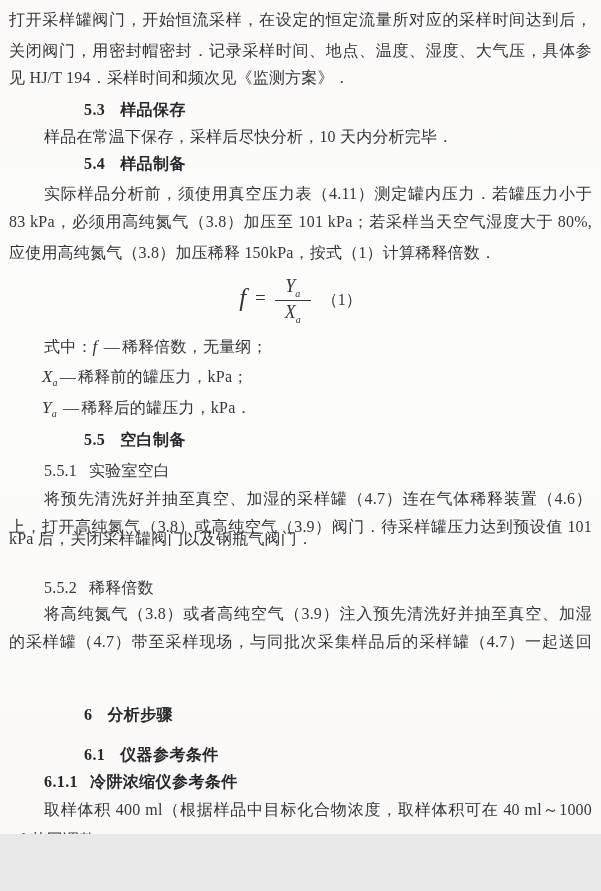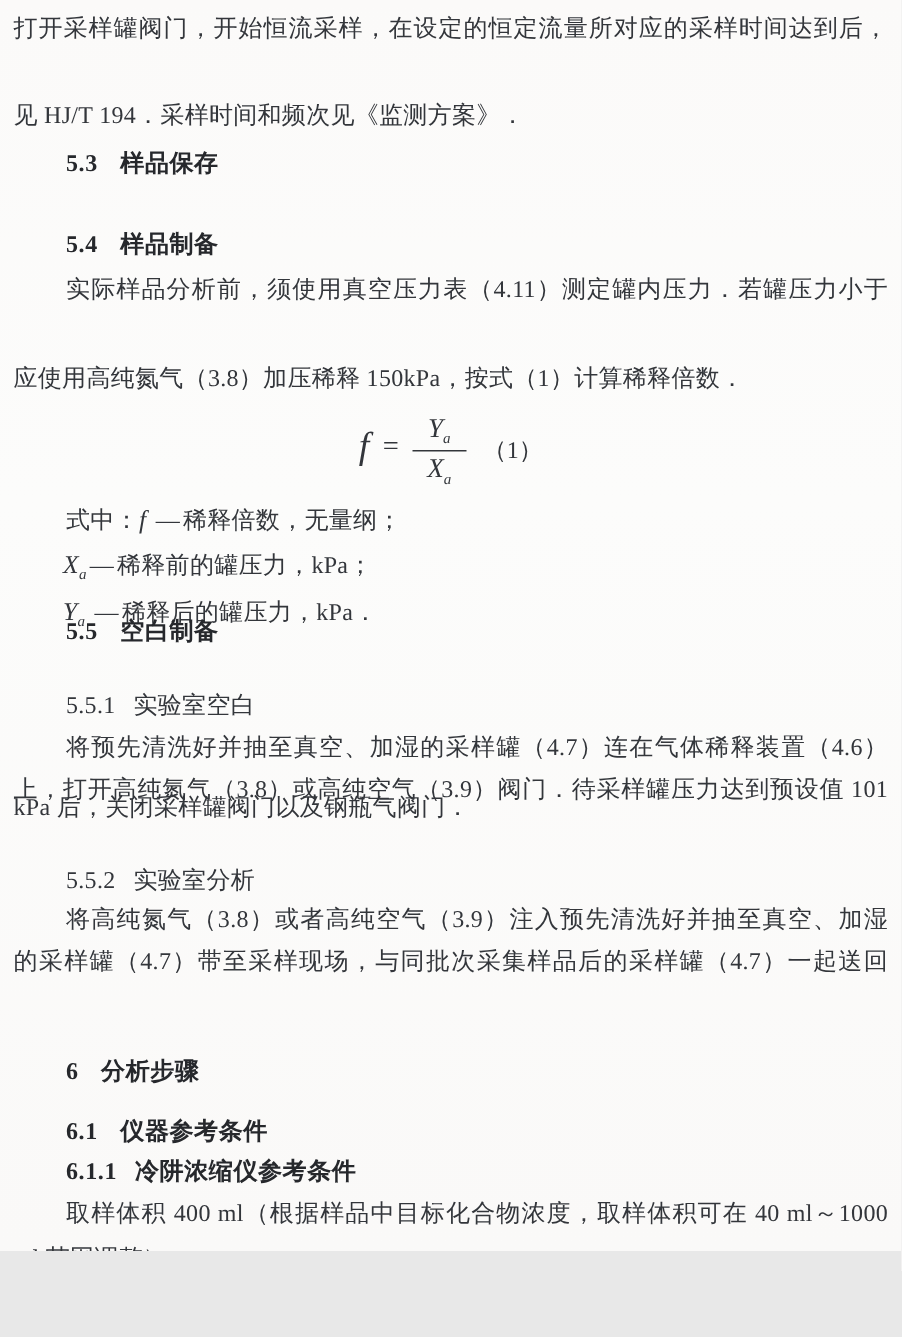--- a/index.html
+++ b/index.html
@@ -14,21 +14,21 @@
     overflow:hidden;
   }
   .line {
     position:absolute; left:9px; right:9px;
     font-size:16px; line-height:21px;
     letter-spacing:0.2px;
   }
   .just { text-align:justify; text-align-last:justify; }
   .ind  { padding-left:35px; }
   .head { font-weight:bold; color:#26282c; letter-spacing:0.4px; }
-  .hnum { margin-right:15px; }
+  .hnum { margin-right:15px;margin-left:40px; }
   .snum { margin-right:12px; }
   .var  { font-style:italic; font-family:"Liberation Serif",serif; font-size:17px; }
   sub.vs{ font-size:10px; font-style:italic; line-height:1; }
   .dash { padding:0 2px; }
 
   
   .formula {
     position:absolute; top:271px; left:0; width:100%; height:58px;
     display:flex; justify-content:center; align-items:center; gap:9px;
   }
@@ -60,30 +60,33 @@
     background:#c9cdd2;
   }
   .wm-text { font-size:19px; letter-spacing:0.5px; font-family:"Liberation Sans","DejaVu Sans",sans-serif; }
 </style>
 </head>
 <body>
 
 <div class="page">
 
   <div class="line just" style="top:9px">打开采样罐阀门，开始恒流采样，在设定的恒定流量所对应的采样时间达到后，</div>
+  <div class="line just" style="top:40px">关闭阀门，用密封帽密封．记录采样时间、地点、温度、湿度、大气压，具体参</div>
   <div class="line" style="top:67px">见 HJ/T 194．采样时间和频次见《监测方案》．</div>
 
   <div class="line ind head" style="top:99px">
     <span class="hnum">5.3</span><span>样品保存</span>
   </div>
+  <div class="line ind" style="top:126px">样品在常温下保存，采样后尽快分析，10 天内分析完毕．</div>
 
   <div class="line ind head" style="top:153px">
     <span class="hnum">5.4</span><span>样品制备</span>
   </div>
   <div class="line ind just" style="top:183px">实际样品分析前，须使用真空压力表（4.11）测定罐内压力．若罐压力小于</div>
+  <div class="line just" style="top:211px">83 kPa，必须用高纯氮气（3.8）加压至 101 kPa；若采样当天空气湿度大于 80%,</div>
   <div class="line" style="top:242px">应使用高纯氮气（3.8）加压稀释 150kPa，按式（1）计算稀释倍数．</div>
 
   <div class="formula">
     <span class="f-lhs">f</span>
     <span class="f-eq">=</span>
     <span class="frac">
       <span class="num"><span>Y</span><sub class="vs">a</sub></span>
       <span class="den"><span>X</span><sub class="vs">a</sub></span>
     </span>
     <span class="f-label">（1）</span>
@@ -92,33 +95,33 @@
   <div class="line ind" style="top:336px">
     <span>式中：</span><span class="var">f</span>&nbsp;<span class="dash">—</span><span>稀释倍数，无量纲；</span>
   </div>
   <div class="line" style="top:366px; padding-left:33px">
     <span class="var">X</span><sub class="vs">a</sub><span class="dash">—</span><span>稀释前的罐压力，kPa；</span>
   </div>
   <div class="line" style="top:397px; padding-left:33px">
     <span class="var">Y</span><sub class="vs">a</sub>&nbsp;<span class="dash">—</span><span>稀释后的罐压力，kPa．</span>
   </div>
 
-  <div class="line ind head" style="top:411px">
+  <div class="line ind head" style="top:429px">
     <span class="hnum">5.5</span><span>空白制备</span>
   </div>
 
   <div class="line ind" style="top:460px">
     <span class="snum">5.5.1</span><span>实验室空白</span>
   </div>
   <div class="line ind just" style="top:488px">将预先清洗好并抽至真空、加湿的采样罐（4.7）连在气体稀释装置（4.6）</div>
   <div class="line just" style="top:516px">上，打开高纯氮气（3.8）或高纯空气（3.9）阀门．待采样罐压力达到预设值 101</div>
   <div class="line" style="top:528px">kPa 后，关闭采样罐阀门以及钢瓶气阀门．</div>
 
   <div class="line ind" style="top:577px">
-    <span class="snum">5.5.2</span><span>实验室分析</span>
+    <span class="snum">5.5.2</span><span>稀释倍数</span>
   </div>
   <div class="line ind just" style="top:603px">将高纯氮气（3.8）或者高纯空气（3.9）注入预先清洗好并抽至真空、加湿</div>
   <div class="line just" style="top:631px">的采样罐（4.7）带至采样现场，与同批次采集样品后的采样罐（4.7）一起送回</div>
 
   <div class="line ind head" style="top:704px">
     <span class="hnum">6</span><span>分析步骤</span>
   </div>
 
   <div class="line ind head" style="top:744px">
     <span class="hnum">6.1</span><span>仪器参考条件</span>

